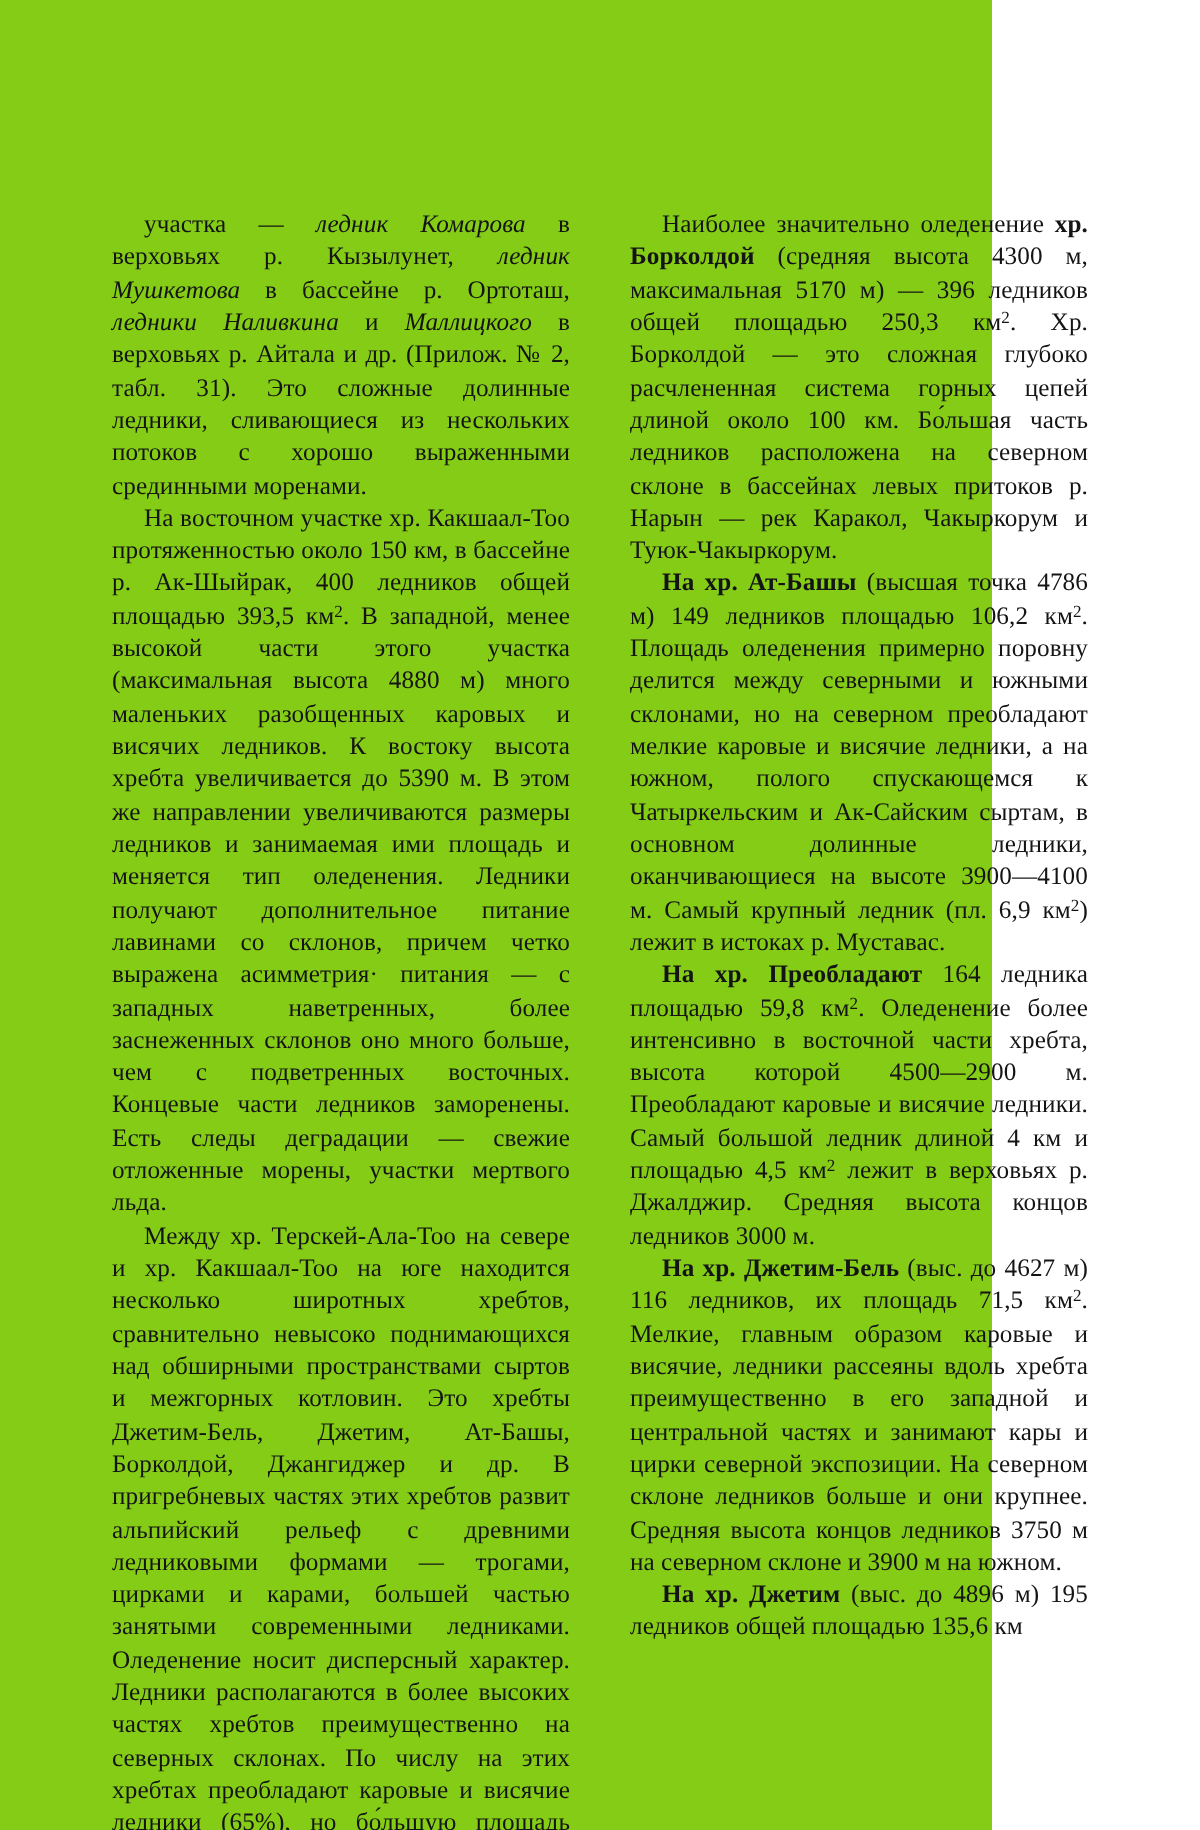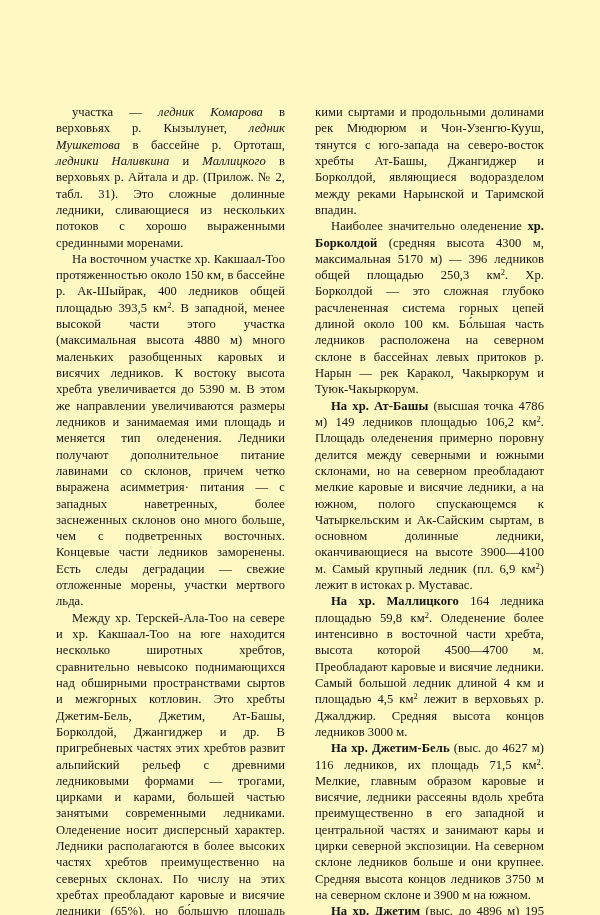--- a/index.html
+++ b/index.html
@@ -9,23 +9,23 @@
   }
   body {
     width: 600px;
     height: 915px;
     font-family: "Liberation Serif", "DejaVu Serif", serif;
     color: #141414;
     overflow: hidden;
   }
   .page {
     position: relative;
-    width: 600px;
+    width: 496px;
     height: 915px;
-    background: #fef9c3;
+    background: #84cc16;
   }
   .columns {
     position: absolute;
     left: 56px;
     top: 104px;
     width: 488px;
   }
   .col {
     width: 229px;
     float: left;
@@ -68,23 +68,22 @@
 
 <div class="page">
   <div class="columns">
 
     <div class="col left" id="col-left">
         <p><span>участка — </span><i>ледник Комарова</i><span> в верховьях р. Кызылунет, </span><i>ледник Мушкетова</i><span> в бассейне р. Ортоташ, </span><i>ледники Наливкина</i><span> и </span><i>Маллицкого</i><span> в верховьях р. Айтала и др. (Прилож. № 2, табл. 31). Это сложные долинные ледники, сливающиеся из нескольких потоков с хорошо выраженными срединными моренами.</span></p>
         <p><span>На восточном участке хр. Какшаал-Тоо протяженностью около 150 км, в бассейне р. Ак-Шыйрак, 400 ледников общей площадью 393,5 км</span><sup>2</sup><span>. В западной, менее высокой части этого участка (максимальная высота 4880 м) много маленьких разобщенных каровых и висячих ледников. К востоку высота хребта увеличивается до 5390 м. В этом же направлении увеличиваются размеры ледников и занимаемая ими площадь и меняется тип оледенения. Ледники получают дополнительное питание лавинами со склонов, причем четко выражена асимметрия· питания — с западных наветренных, более заснеженных склонов оно много больше, чем с подветренных восточных. Концевые части ледников заморенены. Есть следы деградации — свежие отложенные морены, участки мертвого льда.</span></p>
         <p><span>Между хр. Терскей-Ала-Тоо на севере и хр. Какшаал-Тоо на юге находится несколько широтных хребтов, сравнительно невысоко поднимающихся над обширными пространствами сыртов и межгорных котловин. Это хребты Джетим-Бель, Джетим, Ат-Башы, Борколдой, Джангиджер и др. В пригребневых частях этих хребтов развит альпийский рельеф с древними ледниковыми формами — трогами, цирками и карами, большей частью занятыми современными ледниками. Оледенение носит дисперсный характер. Ледники располагаются в более высоких частях хребтов преимущественно на северных склонах. По числу на этих хребтах преобладают каровые и висячие ледники (65%), но бо́льшую площадь занимают долинные ледники (ок. 70%). Здесь 17 ледников крупнее 5 км</span></p>
       </div>
     <div class="col right" id="col-right">
-        <p class="noindent"><span>кими сыртами и продольными долинами рек Мюдюрюм и Чон-Узенгю-Кууш, тянутся с юго-запада на северо-восток хребты Ат-Башы, Джангиджер и Борколдой, являющиеся водоразделом между реками Нарынской и Таримской впадин.</span></p>
         <p><span>Наиболее значительно оледенение </span><b>хр. Борколдой</b><span> (средняя высота 4300 м, максимальная 5170 м) — 396 ледников общей площадью 250,3 км</span><sup>2</sup><span>. Хр. Борколдой — это сложная глубоко расчлененная система горных цепей длиной около 100 км. Бо́льшая часть ледников расположена на северном склоне в бассейнах левых притоков р. Нарын — рек Каракол, Чакыркорум и Туюк-Чакыркорум.</span></p>
         <p><b>На хр. Ат-Башы</b><span> (высшая точка 4786 м) 149 ледников площадью 106,2 км</span><sup>2</sup><span>. Площадь оледенения примерно поровну делится между северными и южными склонами, но на северном преобладают мелкие каровые и висячие ледники, а на южном, полого спускающемся к Чатыркельским и Ак-Сайским сыртам, в основном долинные ледники, оканчивающиеся на высоте 3900—4100 м. Самый крупный ледник (пл. 6,9 км</span><sup>2</sup><span>) лежит в истоках р. Муставас.</span></p>
-        <p><b>На хр. Маллицкого</b><span> 164 ледника площадью 59,8 км</span><sup>2</sup><span>. Оледенение более интенсивно в восточной части хребта, высота которой 4500—4700 м. Преобладают каровые и висячие ледники. Самый большой ледник длиной 4 км и площадью 4,5 км</span><sup>2</sup><span> лежит в верховьях р. Джалджир. Средняя высота концов ледников 3000 м.</span></p>
+        <p><b>На хр. Преобладают</b><span> 164 ледника площадью 59,8 км</span><sup>2</sup><span>. Оледенение более интенсивно в восточной части хребта, высота которой 4500—2900 м. Преобладают каровые и висячие ледники. Самый большой ледник длиной 4 км и площадью 4,5 км</span><sup>2</sup><span> лежит в верховьях р. Джалджир. Средняя высота концов ледников 3000 м.</span></p>
         <p><b>На хр. Джетим-Бель</b><span> (выс. до 4627 м) 116 ледников, их площадь 71,5 км</span><sup>2</sup><span>. Мелкие, главным образом каровые и висячие, ледники рассеяны вдоль хребта преимущественно в его западной и центральной частях и занимают кары и цирки северной экспозиции. На северном склоне ледников больше и они крупнее. Средняя высота концов ледников 3750 м на северном склоне и 3900 м на южном.</span></p>
         <p><b>На хр. Джетим</b><span> (выс. до 4896 м) 195 ледников общей площадью 135,6 км</span></p>
       </div>
     <div class="clear"></div>
 
   </div>
 </div>
 
 </body></html>

